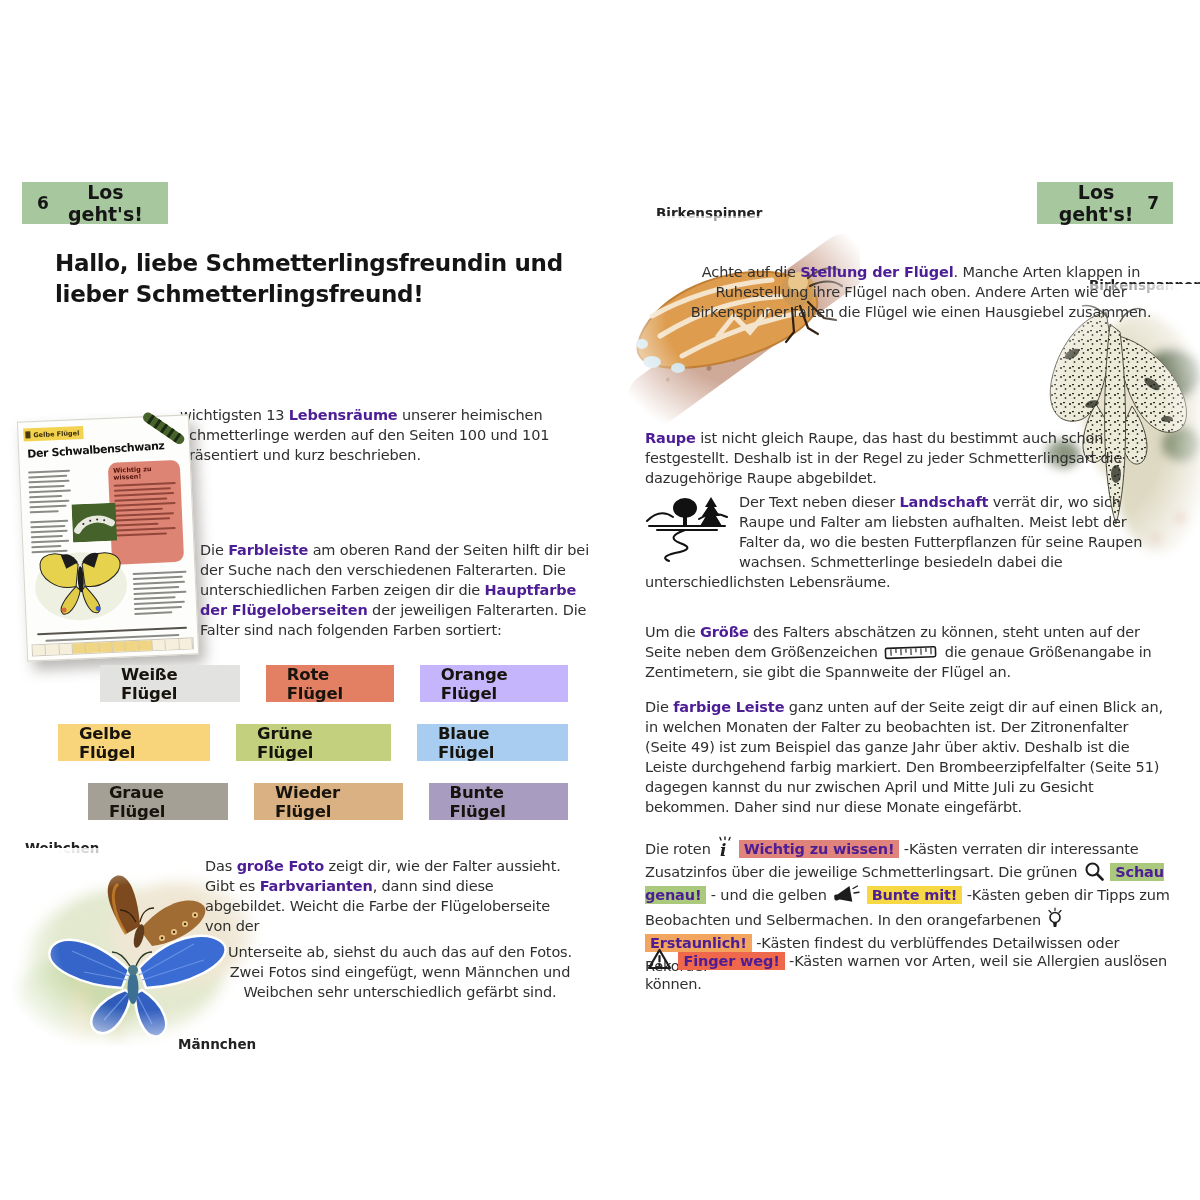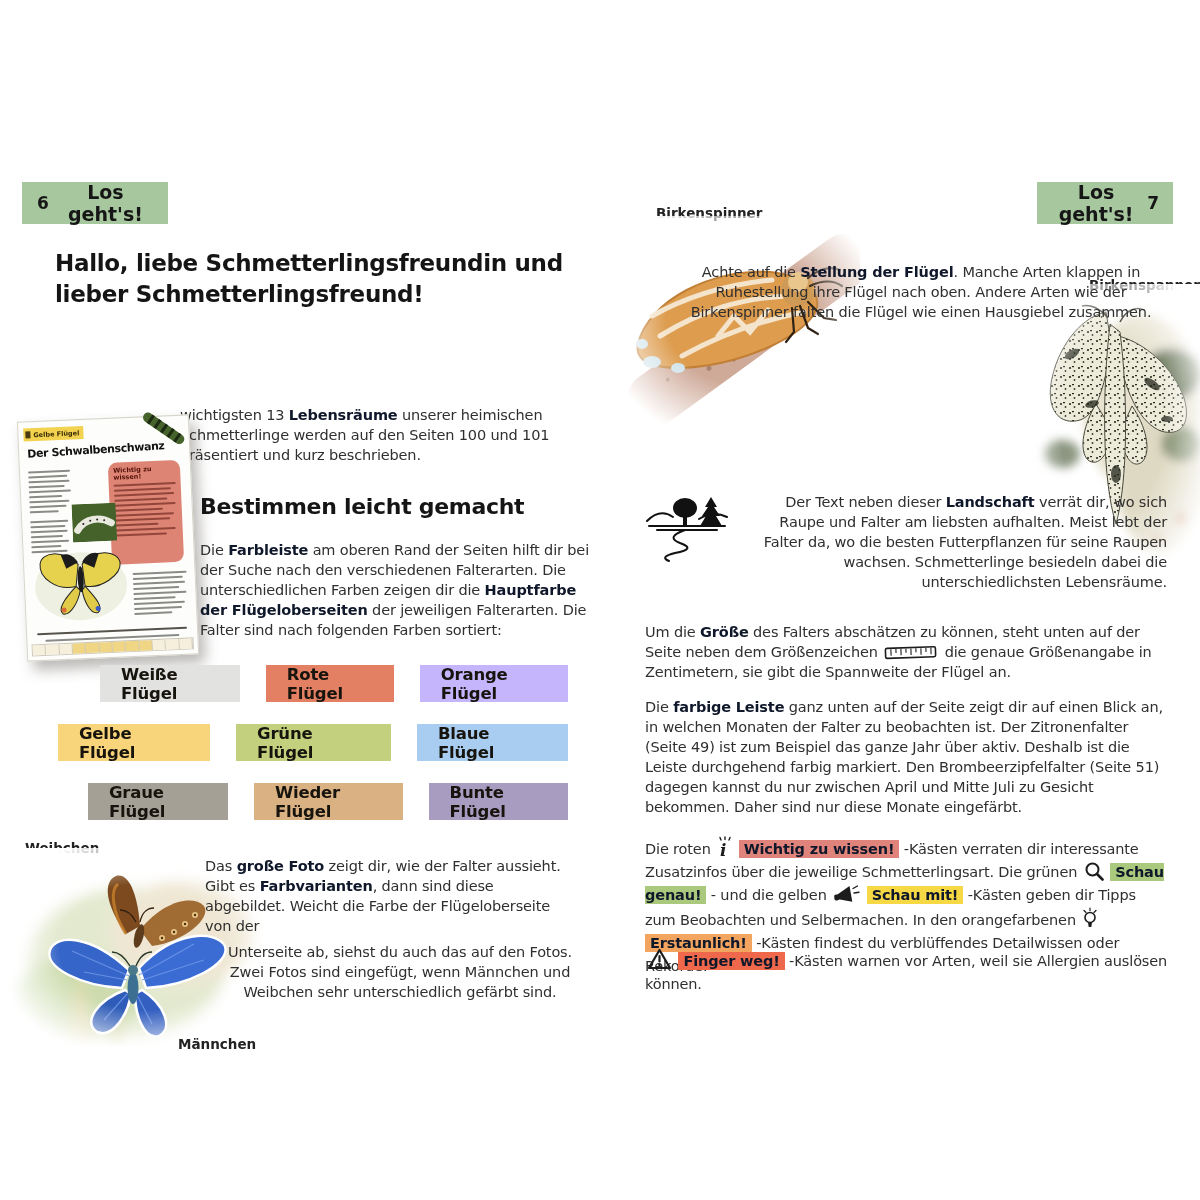--- a/index.html
+++ b/index.html
@@ -1,20 +1,20 @@
 <!DOCTYPE html>
 <html style="--header-box: #a7c89e; --hl-red: #e0837a; --hl-green: #aac97c; --hl-yellow: #f6d844; --hl-orange: #f3a55f; --hl-fingerweg: #f0684b; --text: #2f2f2f;"><head>
 <meta charset="utf-8">
 <style>
   html,body{margin:0;padding:0;background:#ffffff;}
   #page{position:relative;width:1200px;height:1200px;background:#fff;overflow:hidden;
         font-family:"DejaVu Sans",sans-serif;color:var(--text,#2f2f2f);}
   .abs{position:absolute;}
   .body-text{font-size:14.5px;line-height:20px;letter-spacing:-0.15px;}
-  .body-text b{color:#0f172a;}
+  .body-text b{color:#4c1d95;}
   .header-box{background:var(--header-box,#a7c89e);display:flex;align-items:center;
         font-weight:bold;font-size:19px;color:#161616;}
   .caption{font-weight:bold;font-size:13.5px;color:#222;}
   .big-title{font-weight:bold;font-size:23px;line-height:31px;color:#151515;letter-spacing:-0.3px;}
   .section-title{font-weight:bold;font-size:22px;color:#151515;letter-spacing:-0.3px;}
   .center{text-align:center;}
   
   .color-grid{display:flex;flex-direction:column;gap:22px;}
   .cg-row{display:flex;gap:26px;}
   .cg-r1{padding-left:72px;}
@@ -172,21 +172,20 @@
         <i class="on"></i>
         <i class="on"></i>
         <i class="on"></i>
         <i class="on"></i>
         <i></i>
         <i></i>
         <i></i>
     </div>
   </div>
 
-  <div class="abs section-title" style="left:200px;top:494px;">Bestimmen leicht gemacht</div>
   <div class="abs body-text" style="left:200px;top:540px;width:395px;"><span>Die </span><b>Farbleiste</b><span> am oberen Rand der Seiten hilft dir bei der Suche nach den verschiedenen Falterarten. Die unterschiedlichen Farben zeigen dir die </span><b>Hauptfarbe der Flügeloberseiten</b><span> der jeweiligen Falterarten. Die Falter sind nach folgenden Farben sortiert:</span></div>
 
   <div class="abs color-grid" style="left:28px;top:665px;width:540px;">
     <div class="cg-row cg-r1">
         <div class="color-box" style="background: rgb(226, 226, 224);">
           <span>Weiße Flügel</span>
         </div>
         <div class="color-box" style="background: rgb(227, 127, 99);">
           <span>Rote Flügel</span>
         </div>
@@ -379,22 +378,23 @@
         <ellipse cx="84" cy="190" rx="5" ry="9"></ellipse>
         <ellipse cx="135" cy="135" rx="6" ry="3"></ellipse>
       </g>
       <path d="M76,34 C68,24 58,20 50,22 M88,38 C94,26 104,22 112,26" fill="none" stroke="#2a2a20" stroke-width="1.5"></path>
       <rect width="168" height="282" fill="url(#vg3)"></rect>
     </svg>
   </div>
 
   <div class="abs body-text center" style="left:688px;top:262px;width:466px;"><span>Achte auf die </span><b>Stellung der Flügel</b><span>. Manche Arten klappen in Ruhestellung ihre Flügel nach oben. Andere Arten wie der Birkenspinner falten die Flügel wie einen Hausgiebel zusammen.</span></div>
 
-
-  <div class="abs body-text" style="left:645px;top:492px;width:522px;text-align:right;">
+  <div class="abs body-text" style="left:645px;top:428px;width:505px;"><b>Raupe</b><span> ist nicht gleich Raupe, das hast du bestimmt auch schon festgestellt. Deshalb ist in der Regel zu jeder Schmetterlingsart die dazugehörige Raupe abgebildet.</span></div>
+
+  <div class="abs body-text" style="left:645px;top:492px;width:522px;">
     <span class="landscape-icon">
       <svg width="84" height="68" viewBox="0 0 84 68">
         <g fill="none" stroke="#111" stroke-width="2" stroke-linecap="round">
           <path d="M2,27 Q15,14 28,23"></path>
           <path d="M54,25 Q68,16 82,23"></path>
           <line x1="4" y1="32" x2="80" y2="32"></line>
           <line x1="12" y1="36" x2="72" y2="36"></line>
           <path d="M40,36 Q20,43 35,49 Q52,55 30,59 Q14,63 24,67"></path>
         </g>
         <g fill="#111">
@@ -438,21 +438,21 @@
           <line x1="13" y1="13" x2="18.5" y2="18.5" stroke="#1c1c1c" stroke-width="2.6" stroke-linecap="round"></line>
         </svg></span><span> </span><b class="hl hl-green">Schau genau!</b><span> - und die gelben </span><span class="inline-icon"><svg width="27" height="20" viewBox="0 0 27 20">
           <g transform="rotate(-10 12 11)">
             <polygon points="5,9 18,3 18,19 5,14" fill="#1c1c1c"></polygon>
             <rect x="1" y="9" width="5" height="6" rx="2" fill="#1c1c1c"></rect>
           </g>
           <g stroke="#1c1c1c" stroke-width="1.4" stroke-linecap="round" fill="none">
             <path d="M20,4.5 L24.5,2"></path>
             <path d="M21,9 L26,8.2"></path>
           </g>
-        </svg></span><span> </span><b class="hl hl-yellow">Schau mit!</b><span> -Kästen geben dir Tipps zum Beobachten und Selbermachen. In den orangefarbenen </span><span class="inline-icon"><svg width="16" height="22" viewBox="0 0 16 22">
+        </svg></span><span> </span><b class="hl hl-yellow">Bunte mit!</b><span> -Kästen geben dir Tipps zum Beobachten und Selbermachen. In den orangefarbenen </span><span class="inline-icon"><svg width="16" height="22" viewBox="0 0 16 22">
           <g stroke="#1c1c1c" stroke-width="1.2" stroke-linecap="round">
             <line x1="2" y1="3.5" x2="4" y2="5.5"></line>
             <line x1="8" y1="1" x2="8" y2="3.6"></line>
             <line x1="14" y1="3.5" x2="12" y2="5.5"></line>
           </g>
           <circle cx="8" cy="10.5" r="5" fill="none" stroke="#1c1c1c" stroke-width="1.6"></circle>
           <path d="M6,15.5 L10,15.5 L9.3,20 L6.7,20 Z" fill="#1c1c1c"></path>
         </svg></span><span> </span><b class="hl hl-orange">Erstaunlich!</b><span> -Kästen findest du verblüffendes Detailwissen oder Rekorde.</span></div>
 
   <div class="abs body-text" style="left:645px;top:948px;width:535px;line-height:23px;"><span class="inline-icon"><svg width="25" height="22" viewBox="0 0 25 22">

